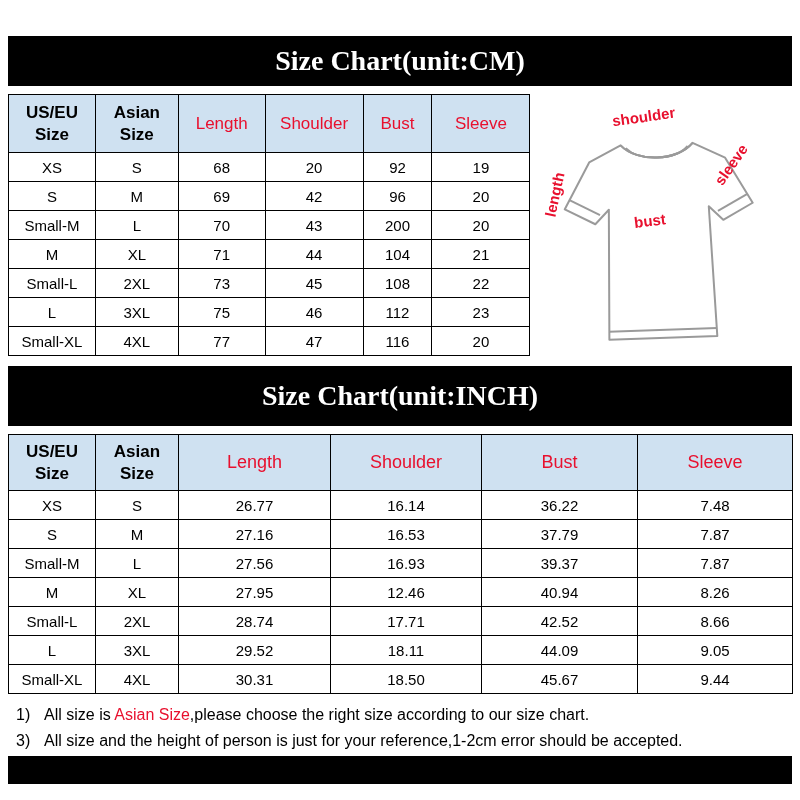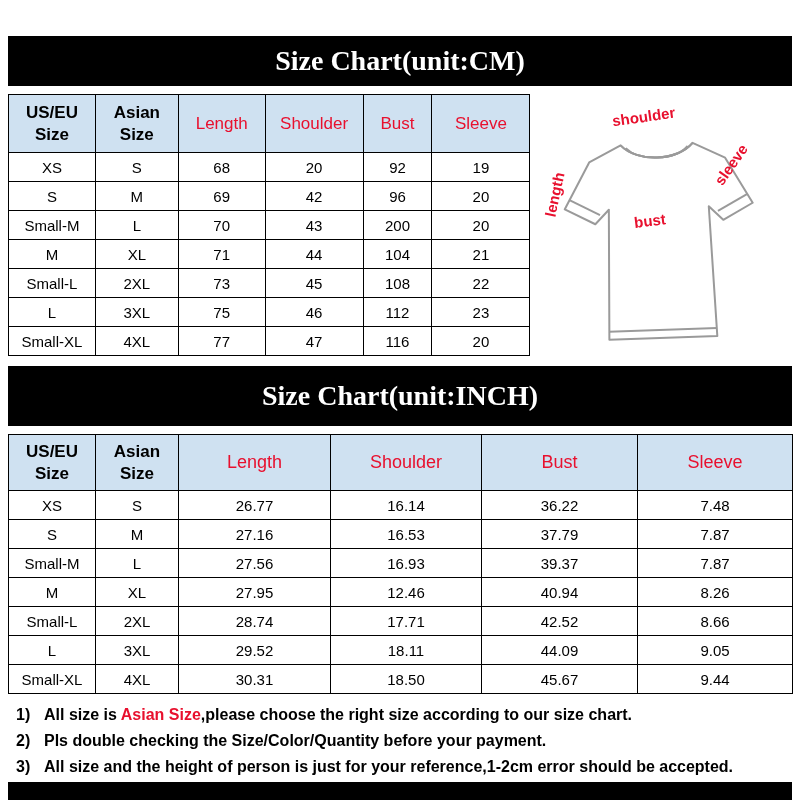--- a/index.html
+++ b/index.html
@@ -38,21 +38,21 @@
     position:absolute; color:#e8102e; font-size:15px; font-weight:bold;
     white-space:nowrap;
   }
   .lbl-shoulder { left:82px;  top:14px;  transform:rotate(-8deg); }
   .lbl-sleeve   { left:178px; top:62px;  transform:rotate(-55deg); }
   .lbl-length   { left:2px;   top:92px;  transform:rotate(-78deg); }
   .lbl-bust     { left:104px; top:118px; transform:rotate(-7deg); }
 
   
   .notes { padding-top:8px; }
-  .note { font-size:16px; font-weight:bold; line-height:26px; white-space:nowrap; }
+  .note { font-size:16px; font-weight:normal; line-height:26px; white-space:nowrap; }
   .note .num { display:inline-block; width:36px; padding-left:8px; }
   .note .red { color:#e8102e; }
 
   .footer-bar { background:#000; height:28px; margin-top:2px; }
 </style>
 </head>
 <body>
 
 <div class="page">
 
@@ -239,22 +239,19 @@
           <td>9.44</td>
         </tr>
       </tbody>
   </table>
 
   <div class="notes">
     <div class="note">
       <span class="num">1)</span><span>All size is </span><span class="red">Asian Size</span><span>,please choose the right size according to our size chart.</span>
     </div>
     <div class="note">
-      <span class="num">2)</span><span>Pls double checking the Size/Color/Quantity before your payment.</span>
-    </div>
-    <div class="note">
       <span class="num">3)</span><span>All size and the height of person is just for your reference,1-2cm error should be accepted.</span>
     </div>
   </div>
 
   <div class="footer-bar"></div>
 
 </div>
 
 </body></html>

